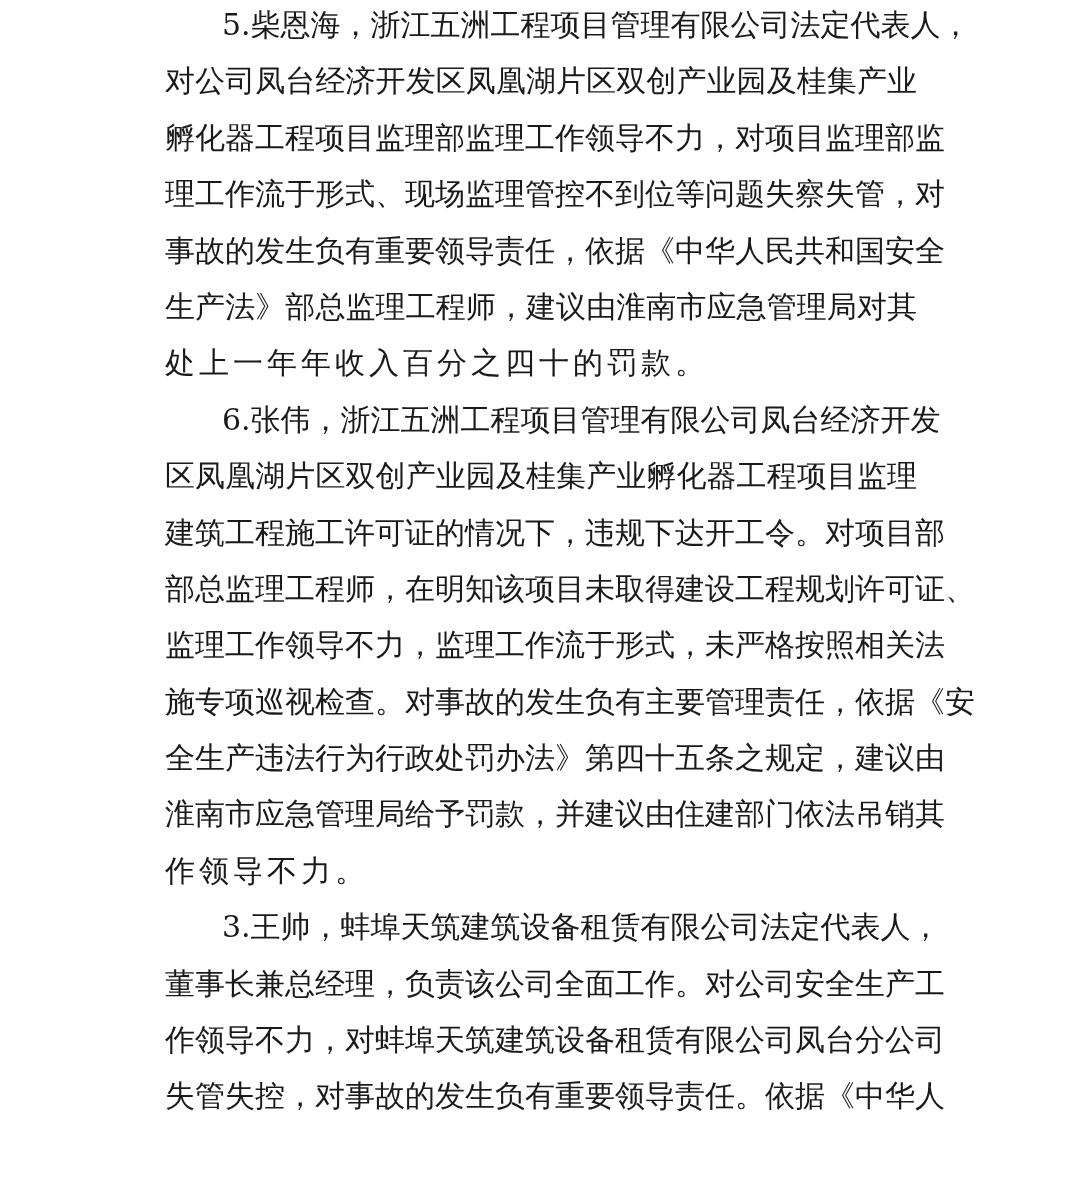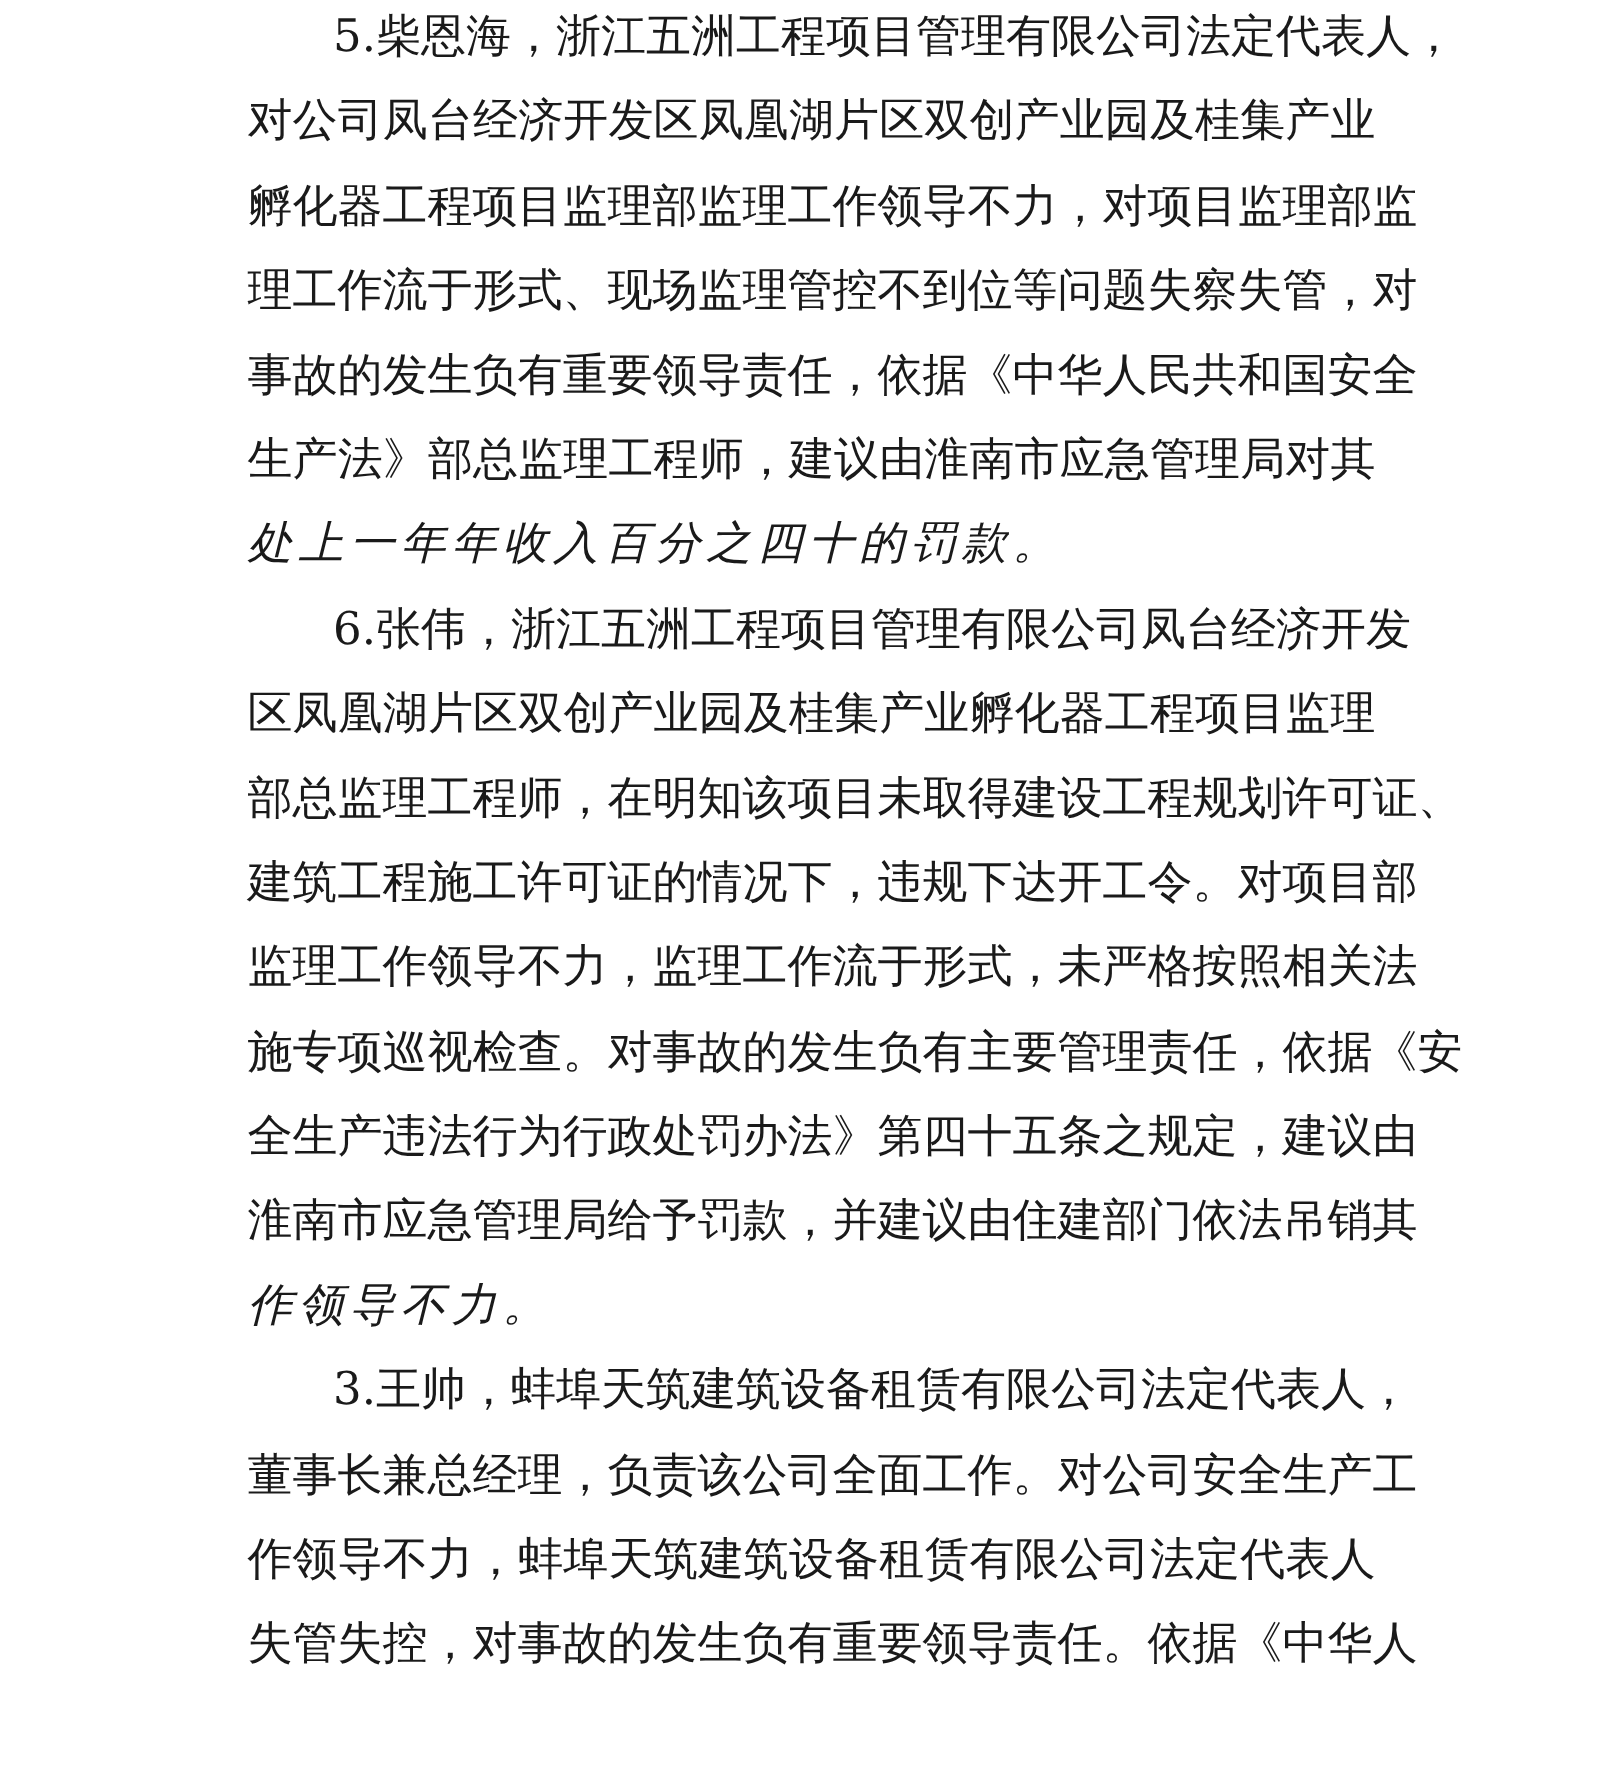--- a/index.html
+++ b/index.html
@@ -38,21 +38,20 @@
       text-align-last: justify;
       letter-spacing: 0;
       overflow: visible;
     }
     .line.first {
       padding-left: 57px;
     }
     .line.last {
       text-align-last: left;
       letter-spacing: 4px;
-      font-style: italic;
     }
     .line.over {
       width: 780px;
     }
   </style>
 </head>
 <body>
 
 <div class="page">
   <div class="doc-body">
@@ -63,30 +62,30 @@
       <div class="line">孵化器工程项目监理部监理工作领导不力，对项目监理部监</div>
       <div class="line">理工作流于形式、现场监理管控不到位等问题失察失管，对</div>
       <div class="line">事故的发生负有重要领导责任，依据《中华人民共和国安全</div>
       <div class="line">生产法》部总监理工程师，建议由淮南市应急管理局对其</div>
       <div class="line last">处上一年年收入百分之四十的罚款。</div>
     </div>
 
     <div>
       <div class="line first">6.张伟，浙江五洲工程项目管理有限公司凤台经济开发</div>
       <div class="line">区凤凰湖片区双创产业园及桂集产业孵化器工程项目监理</div>
+      <div class="line">建筑工程施工许可证的情况下，违规下达开工令。对项目部</div>
       <div class="line over">部总监理工程师，在明知该项目未取得建设工程规划许可证、</div>
-      <div class="line">建筑工程施工许可证的情况下，违规下达开工令。对项目部</div>
       <div class="line">监理工作领导不力，监理工作流于形式，未严格按照相关法</div>
       <div class="line">施专项巡视检查。对事故的发生负有主要管理责任，依据《安</div>
       <div class="line">全生产违法行为行政处罚办法》第四十五条之规定，建议由</div>
       <div class="line">淮南市应急管理局给予罚款，并建议由住建部门依法吊销其</div>
       <div class="line last">作领导不力。</div>
     </div>
 
     <div>
       <div class="line first">3.王帅，蚌埠天筑建筑设备租赁有限公司法定代表人，</div>
       <div class="line">董事长兼总经理，负责该公司全面工作。对公司安全生产工</div>
-      <div class="line">作领导不力，蚌埠天筑建筑设备租赁有限公司法定代表人</div>
+      <div class="line">作领导不力，对蚌埠天筑建筑设备租赁有限公司凤台分公司</div>
       <div class="line">失管失控，对事故的发生负有重要领导责任。依据《中华人</div>
     </div>
 
   </div>
 </div>
 
 </body></html>

